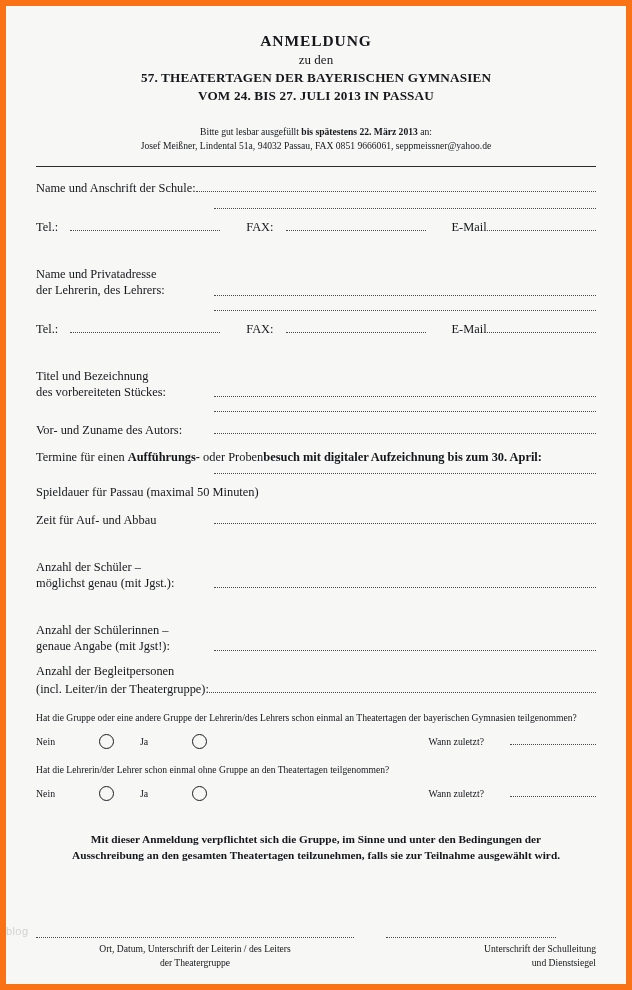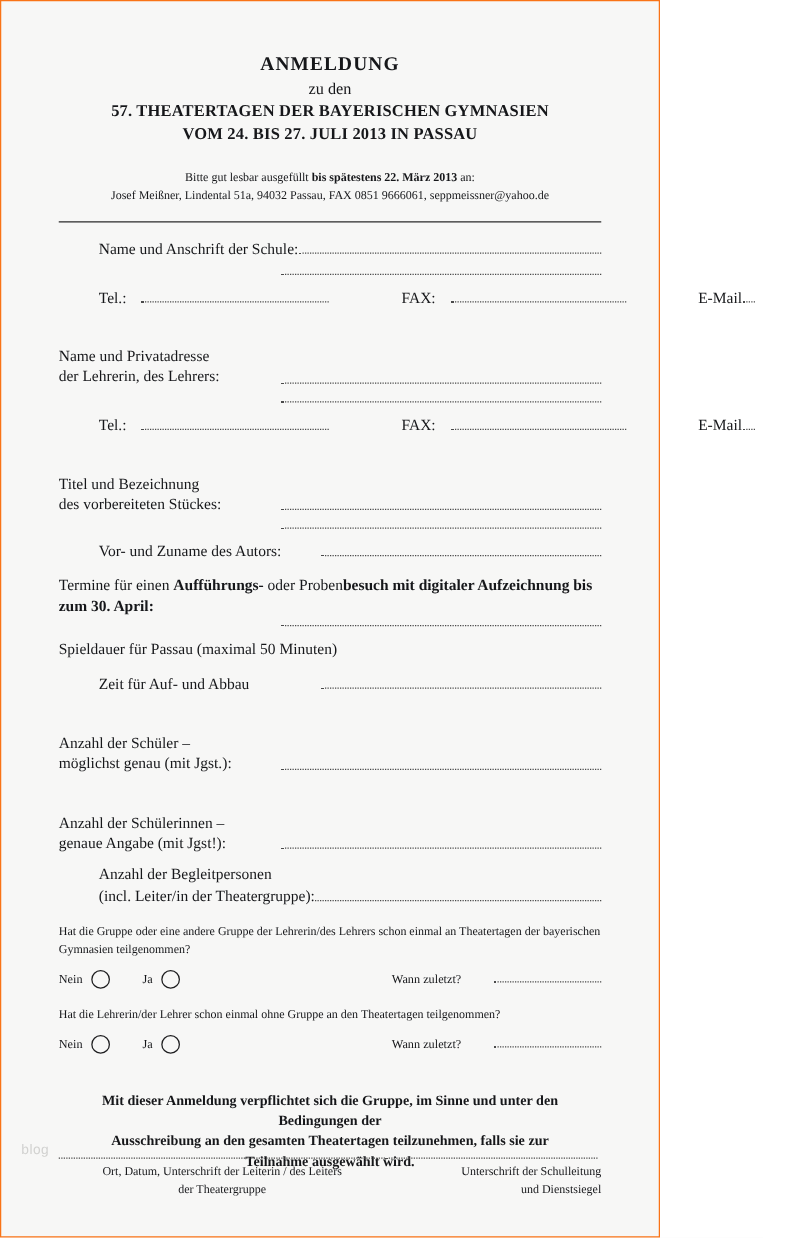--- a/index.html
+++ b/index.html
@@ -10,25 +10,25 @@
   body {
     width: 632px;
     height: 990px;
     overflow: hidden;
     font-family: "Liberation Serif", "DejaVu Serif", serif;
     color: #16171a;
   }
   .page {
     position: relative;
     box-sizing: border-box;
-    width: 528px;
+    width: 632px;
     height: 990px;
     background: #f7f7f6;
-    border: 1px solid #f97316;
-    padding: 16px;
+    border: 6px solid #f97316;
+    padding: 0;
   }
   .inner {
     position: relative;
     box-sizing: border-box;
     width: 100%;
     height: 100%;
     padding: 18px 30px 0 30px;
   }
 
   
@@ -73,21 +73,20 @@
   }
   .row {
     display: flex;
     align-items: baseline;
     margin-bottom: 11px;
   }
   .row.tight { margin-bottom: 3px; }
   .lbl {
     white-space: pre;
     flex: 0 0 auto;
-    margin-left: 32px;
   }
   
   .dots {
     flex: 1 1 auto;
     border-bottom: 1.5px dotted #4a4a4a;
     height: 0.72em;
     min-width: 10px;
   }
   .dots.fixed-tel { flex: 0 0 150px; }
   .dots.fixed-fax { flex: 0 0 140px; }
@@ -144,20 +143,21 @@
   .optline {
     display: flex;
     align-items: center;
     font-size: 9.8px;
     margin-bottom: 4px;
   }
   .opt {
     display: inline-flex;
     align-items: center;
     margin-right: 26px;
+    gap: 37px;
   }
   .opt .otxt { margin-right: 7px; }
   .circle {
     display: inline-block;
     width: 13px;
     height: 13px;
     border: 1.2px solid #1d1d1f;
     border-radius: 50%;
     background: transparent;
   }

